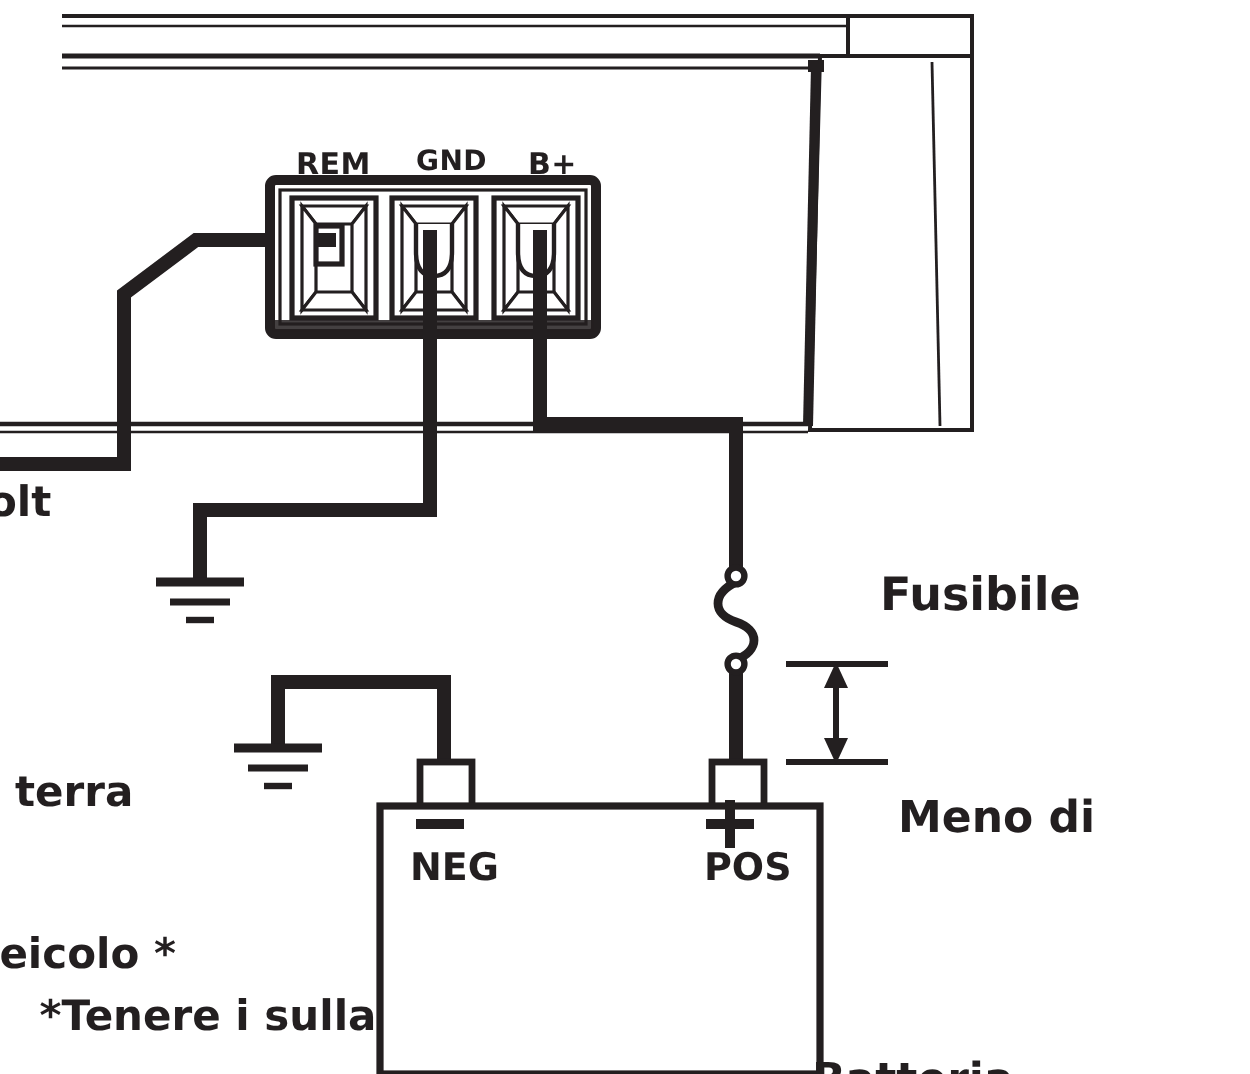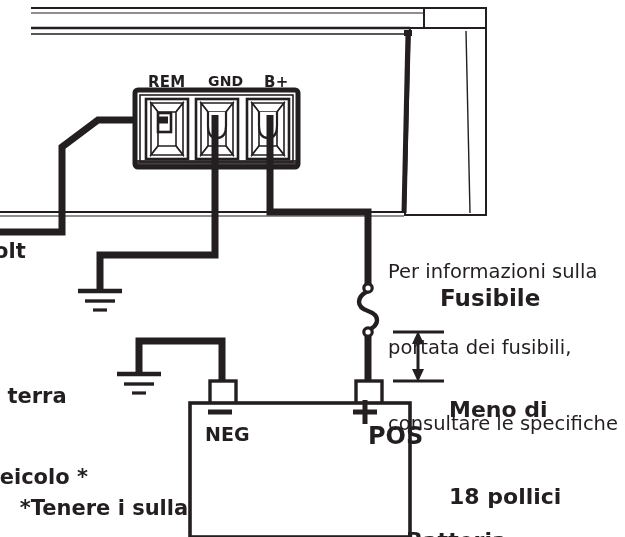--- a/index.html
+++ b/index.html
@@ -20,21 +20,21 @@
   #note-fuse-spec{left:388px;top:208px;font-size:19.5px;line-height:1.30;font-weight:400;}
 
   
   #lbl-volt{left:-6px;top:240px;font-size:21px;}
   #lbl-chassis-ground{left:-14px;top:328px;font-size:21px;line-height:1.30;text-align:left;}
   #lbl-fusibile{left:440px;top:286px;font-size:23px;}
   #lbl-meno{left:449px;top:337px;font-size:22px;line-height:1.32;}
   #lbl-footnote{left:18px;top:440px;font-size:21px;line-height:1.30;text-align:center;width:172px;}
   #lbl-batteria{left:406px;top:468px;font-size:22px;line-height:1.32;}
   #lbl-neg{left:205px;top:424px;font-size:19px;}
-  #lbl-pos{left:352px;top:424px;font-size:24px;margin-left:16px;}
+  #lbl-pos{left:352px;top:424px;font-size:19px;}
 </style>
 </head>
 <body>
 
 <div id="stage">
 
   <svg id="art" width="625" height="537" viewBox="0 0 625 537">
 
     <g fill="none" stroke="#231f20" stroke-linecap="butt" stroke-linejoin="miter">
 
@@ -149,38 +149,32 @@
       <path d="M208 412 L232 412" stroke="#231f20" stroke-width="5"></path>
       <path d="M353 412 L377 412 M365 400 L365 424" stroke="#231f20" stroke-width="5"></path>
     </g>
 
   </svg>
 
   <div class="lbl bold" id="lbl-rem">REM</div>
   <div class="lbl bold" id="lbl-gnd">GND</div>
   <div class="lbl bold" id="lbl-bplus">B+</div>
 
-  <div class="lbl reg" id="note-fuse-spec">
-    <div>Per informazioni sulla</div>
-    <div>portata dei fusibili,</div>
-    <div>consultare le specifiche</div>
-  </div>
 
   <div class="lbl bold" id="lbl-volt">olt</div>
 
   <div class="lbl bold" id="lbl-chassis-ground">
     <div>a terra</div>
     <div>veicolo *</div>
   </div>
 
   <div class="lbl bold" id="lbl-fusibile">Fusibile</div>
 
   <div class="lbl bold" id="lbl-meno">
     <div>Meno di</div>
-    <div>18 pollici</div>
   </div>
 
   <div class="lbl bold" id="lbl-footnote">
     <div>*Tenere i sulla</div>
     
     
     
   </div>
 
   <div class="lbl bold" id="lbl-neg">NEG</div>

